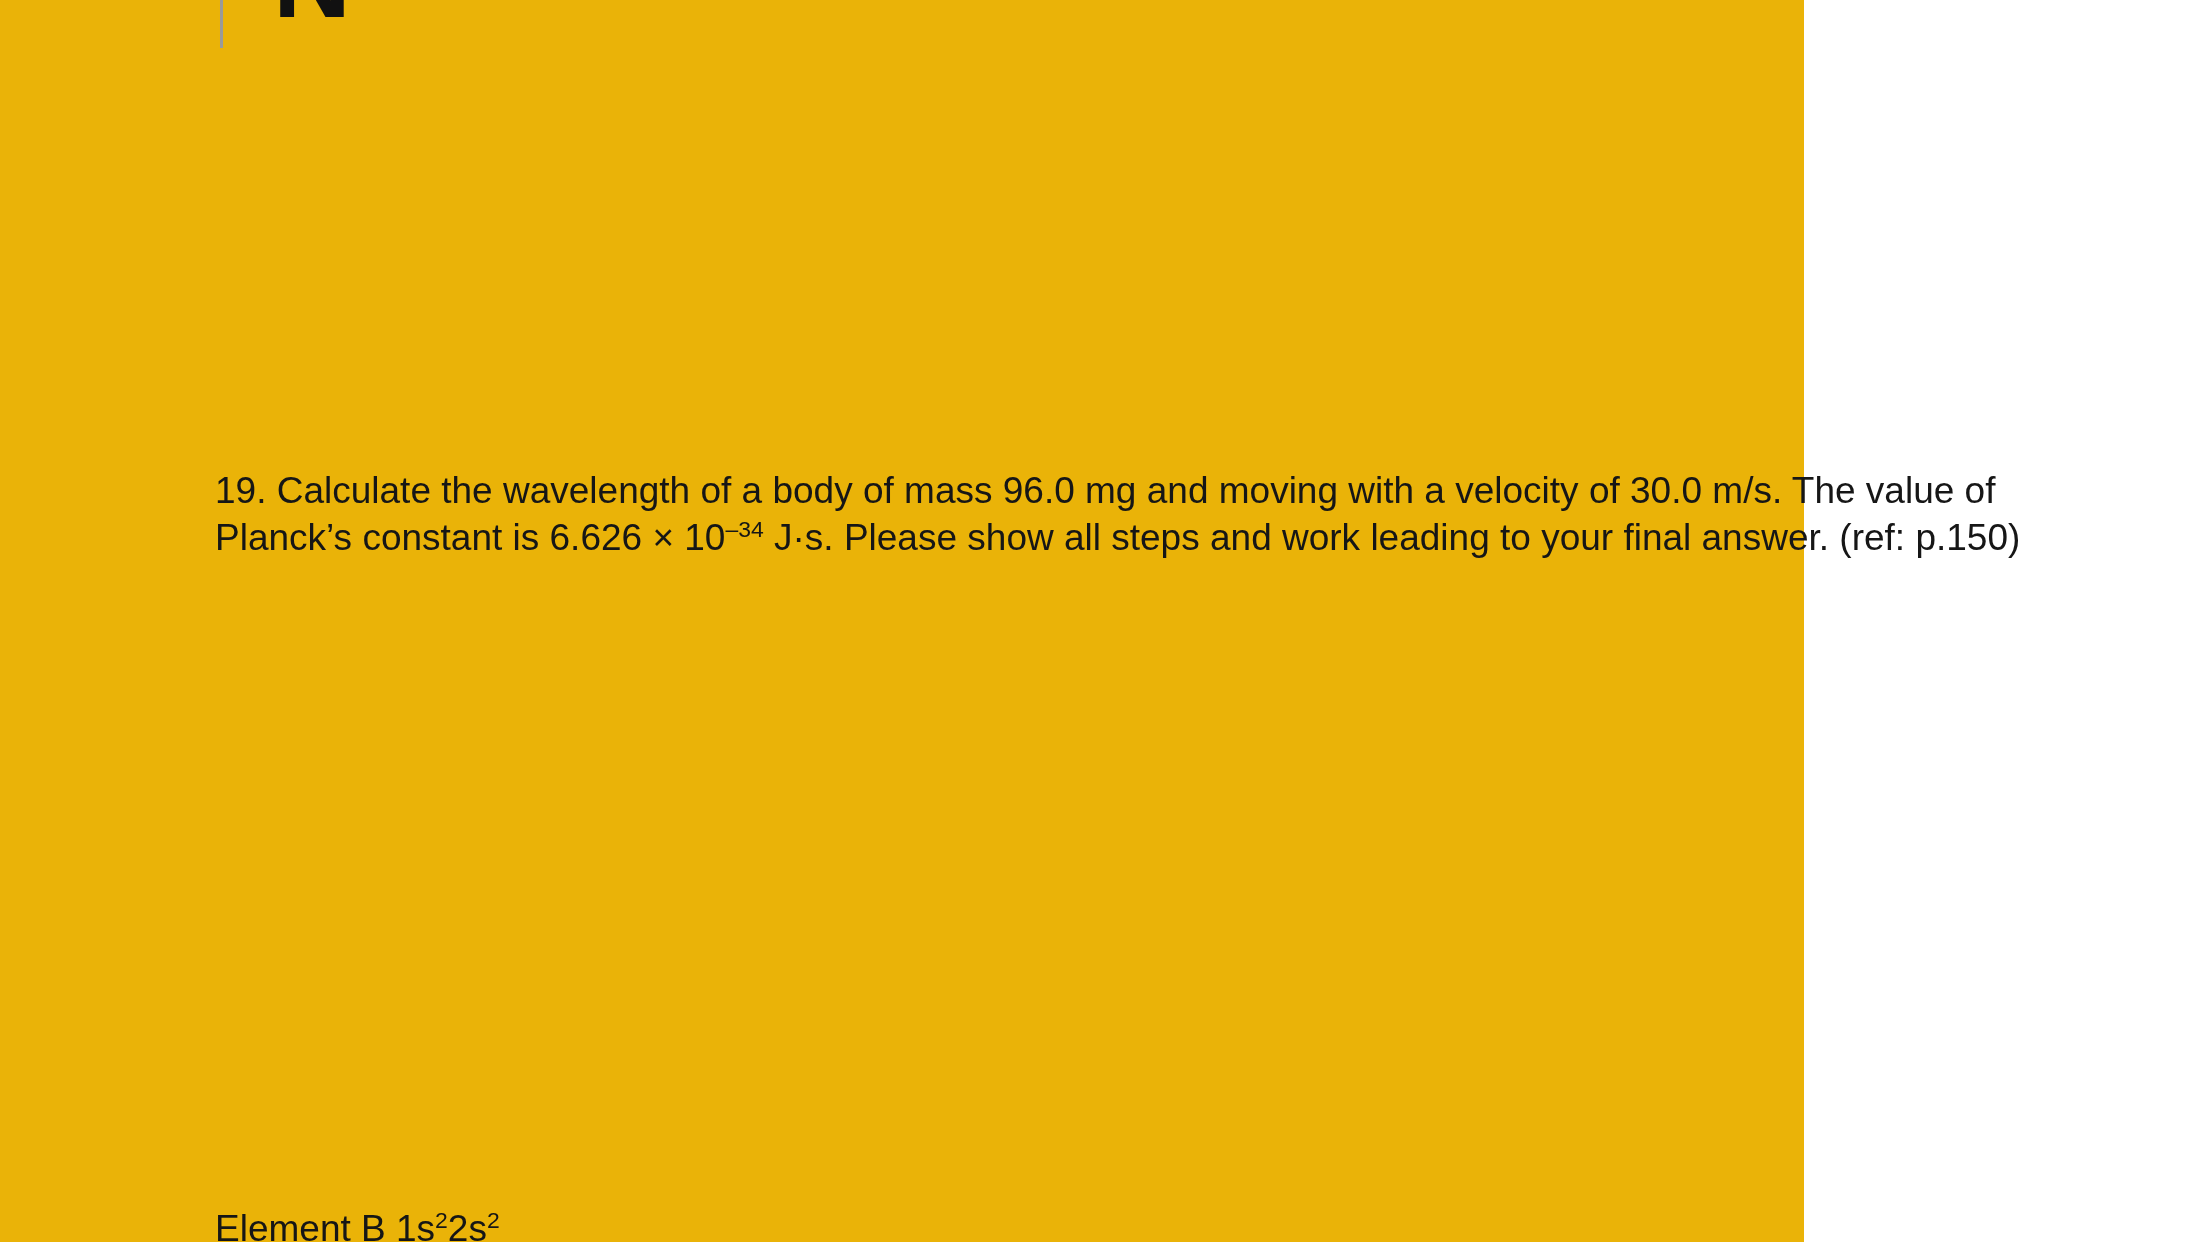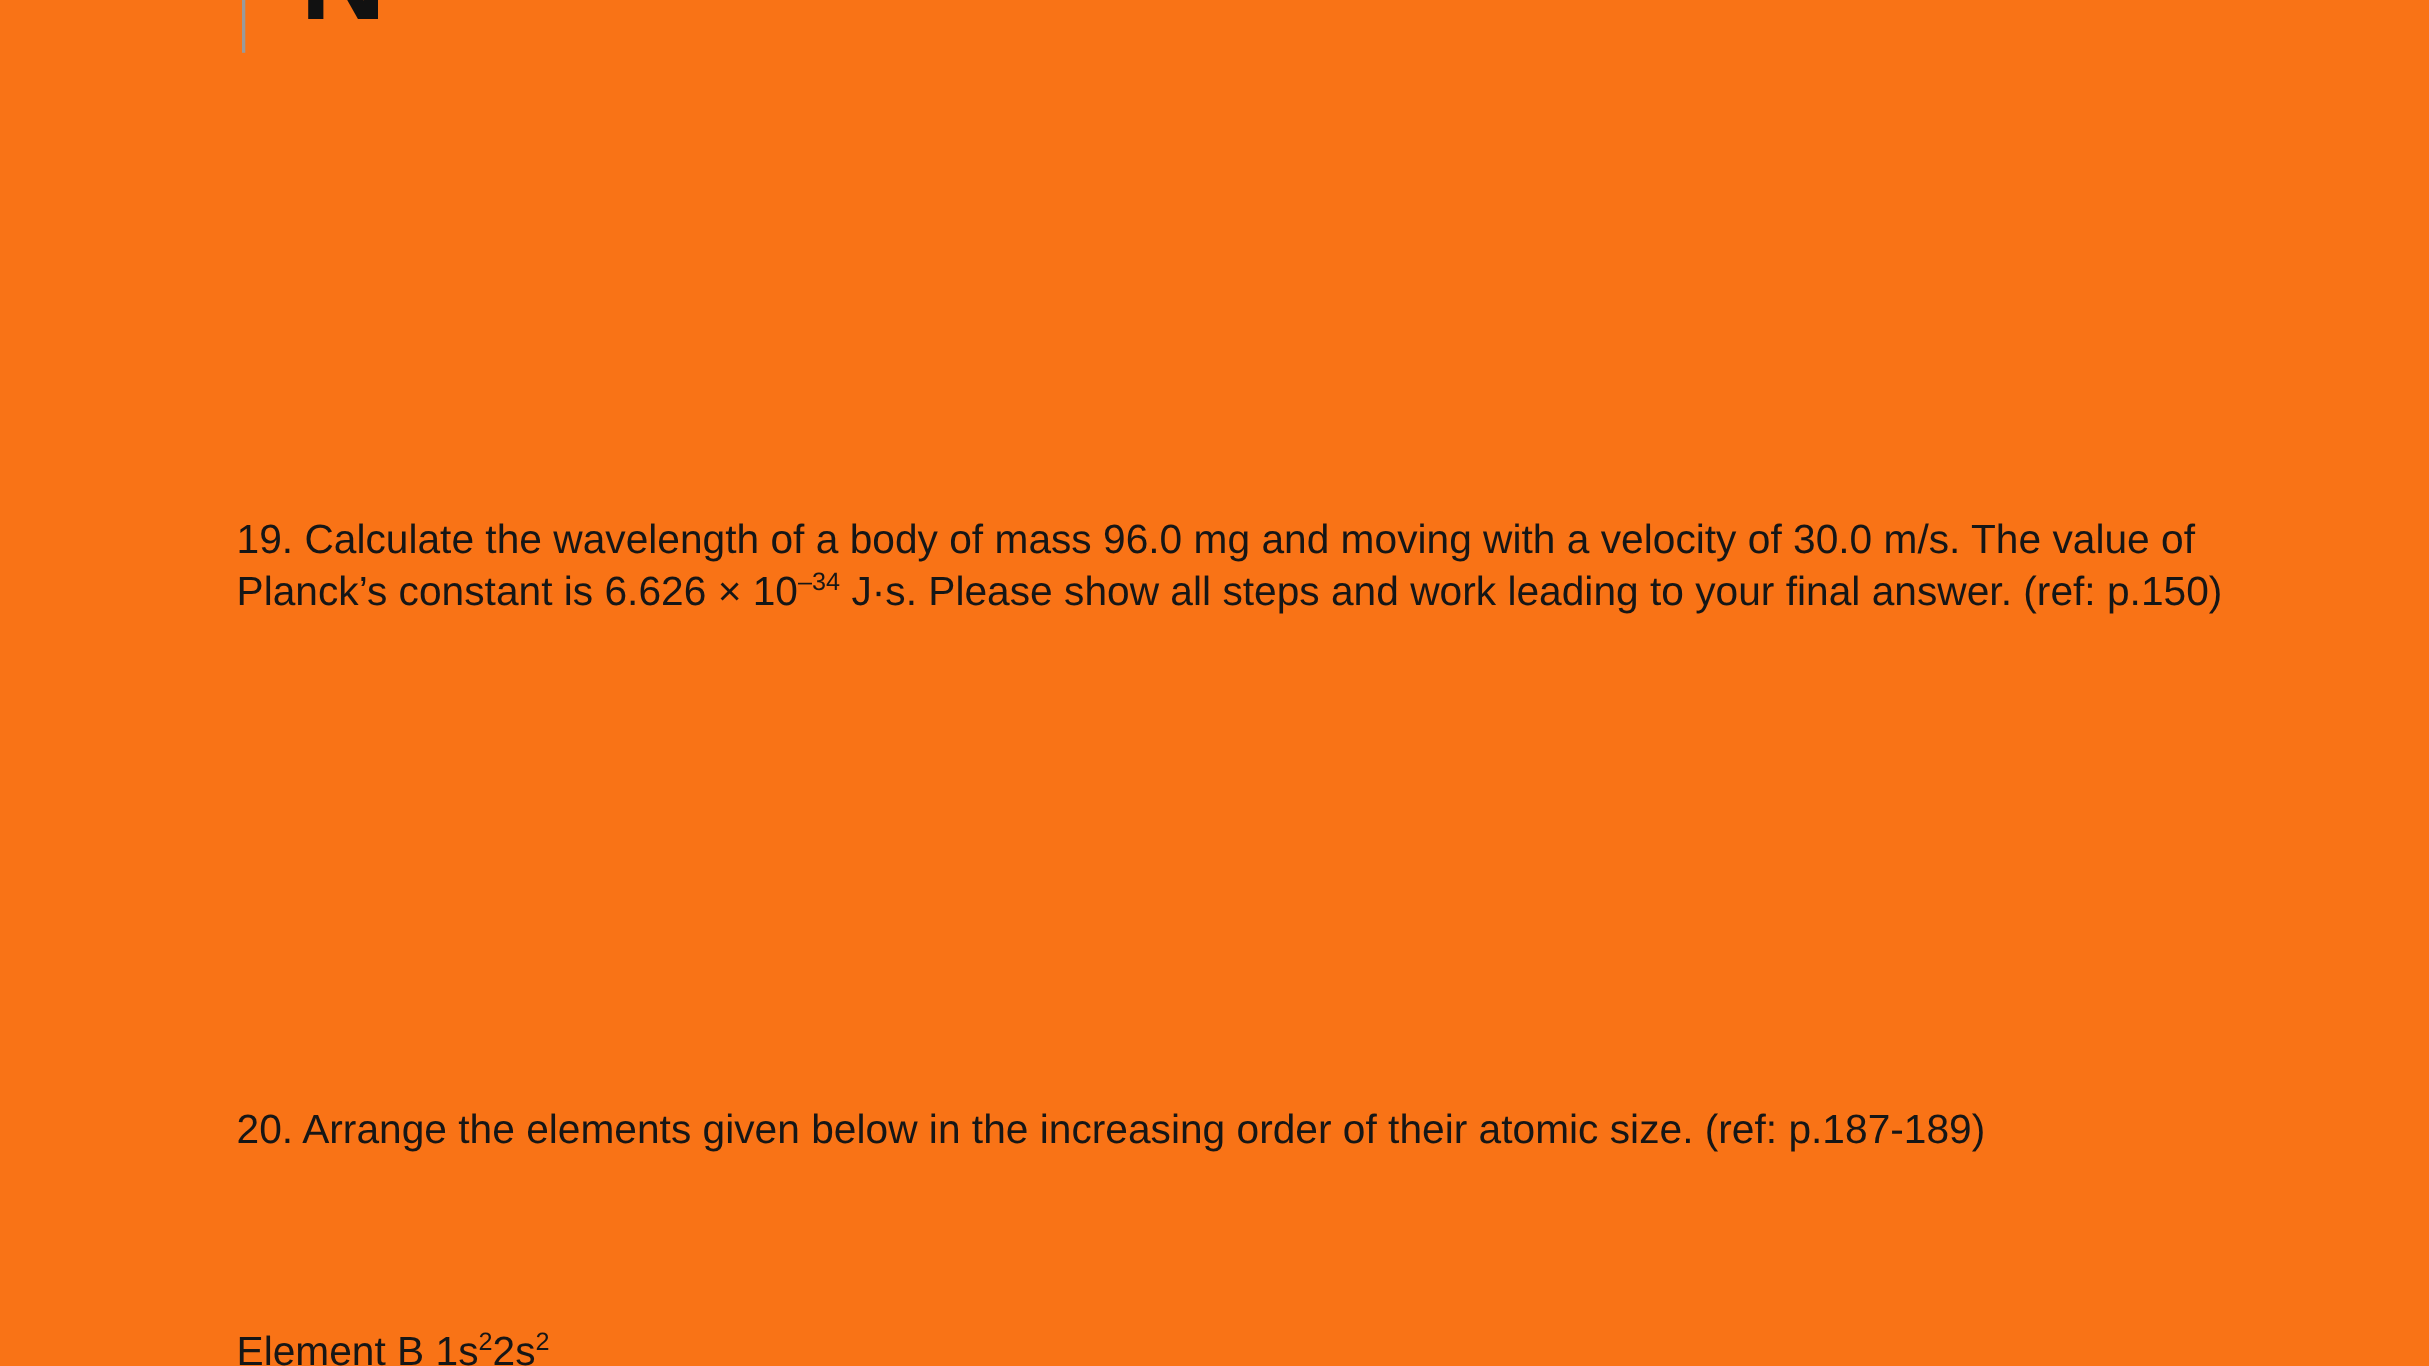--- a/index.html
+++ b/index.html
@@ -9,23 +9,23 @@
   }
   body {
     width: 2208px;
     height: 1242px;
     overflow: hidden;
     font-family: "Liberation Sans", sans-serif;
     color: #000000;
   }
   .page {
     position: relative;
-    width: 2208px;
+    width: 1804px;
     height: 1242px;
-    background: #f97316;
+    background: #eab308;
   }
 
   
   .lewis-fragment {
     position: absolute;
     left: 215px;
     top: -62px;
     width: 300px;
     height: 120px;
   }
@@ -75,18 +75,17 @@
 <div class="page">
 
   <div class="lewis-fragment">
     <div class="lewis-bar"></div>
 
     <div class="lewis-letter">N</div>
   </div>
 
   <p class="q-block" id="q19"><span>19. Calculate the wavelength of a body of mass 96.0 mg and moving with a velocity of 30.0 m/s. The value of Planck’s constant is 6.626 × 10</span><sup>–34</sup><span> J·s. Please show all steps and work leading to your final answer. (ref: p.150)</span></p>
 
-  <p class="q-block" id="q20">20. Arrange the elements given below in the increasing order of their atomic size. (ref: p.187-189)</p>
 
 
   <p class="q-block" id="elem-b"><span>Element B 1s</span><sup>2</sup><span>2s</span><sup>2</sup></p>
 
 </div>
 
 </body></html>

